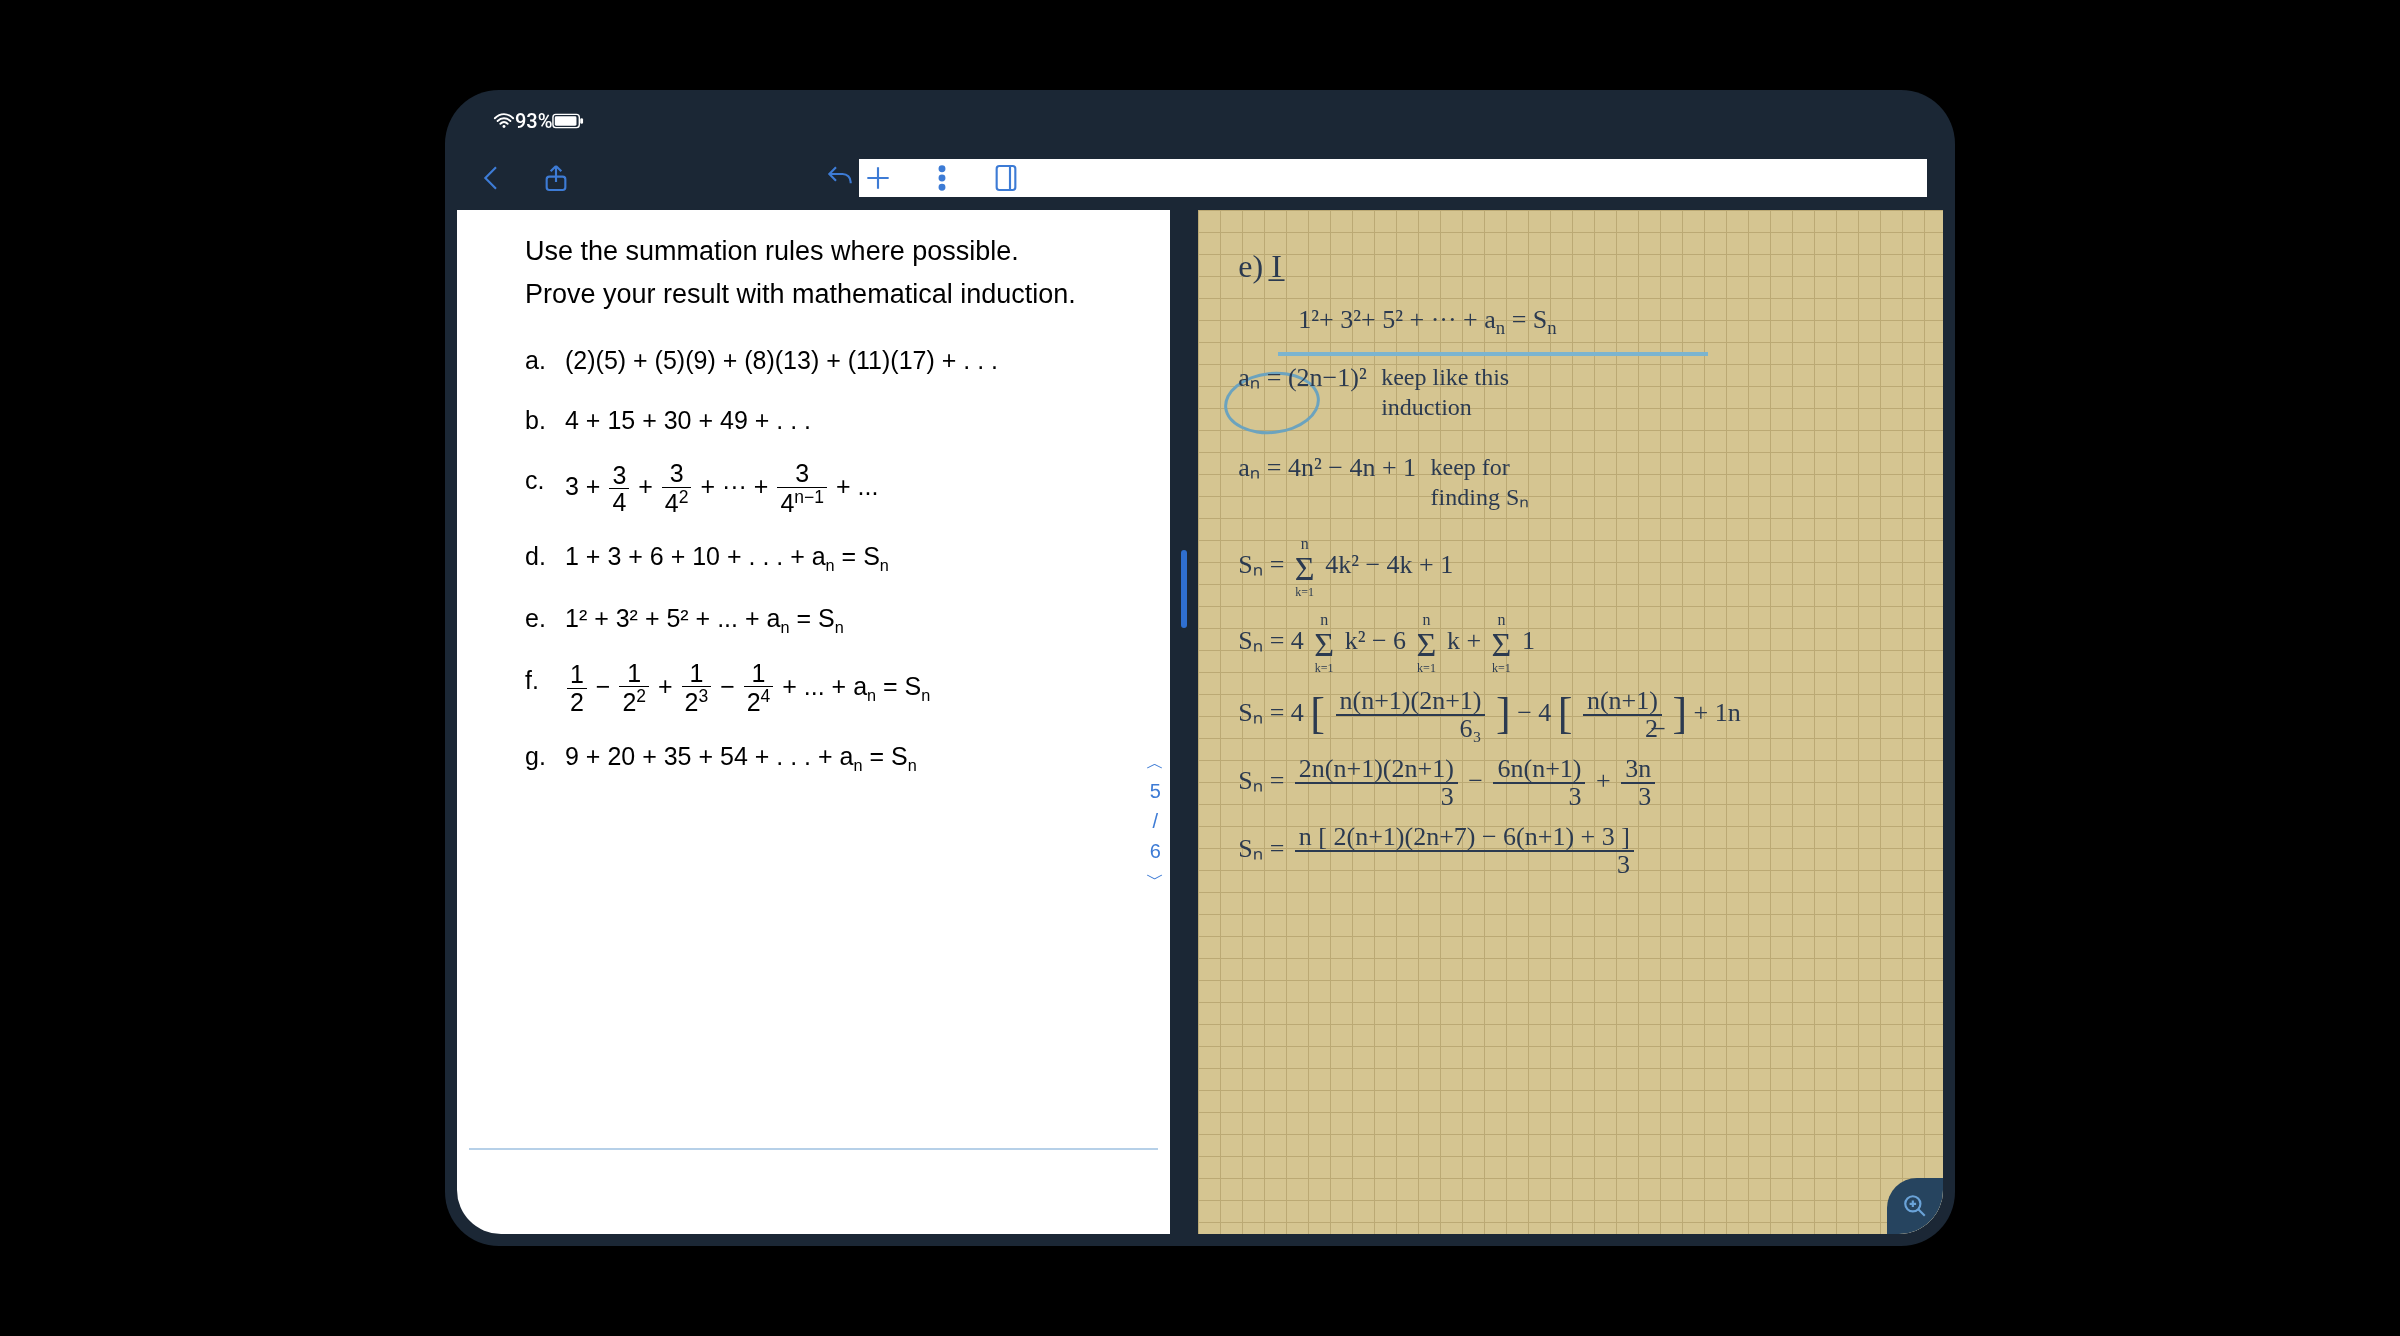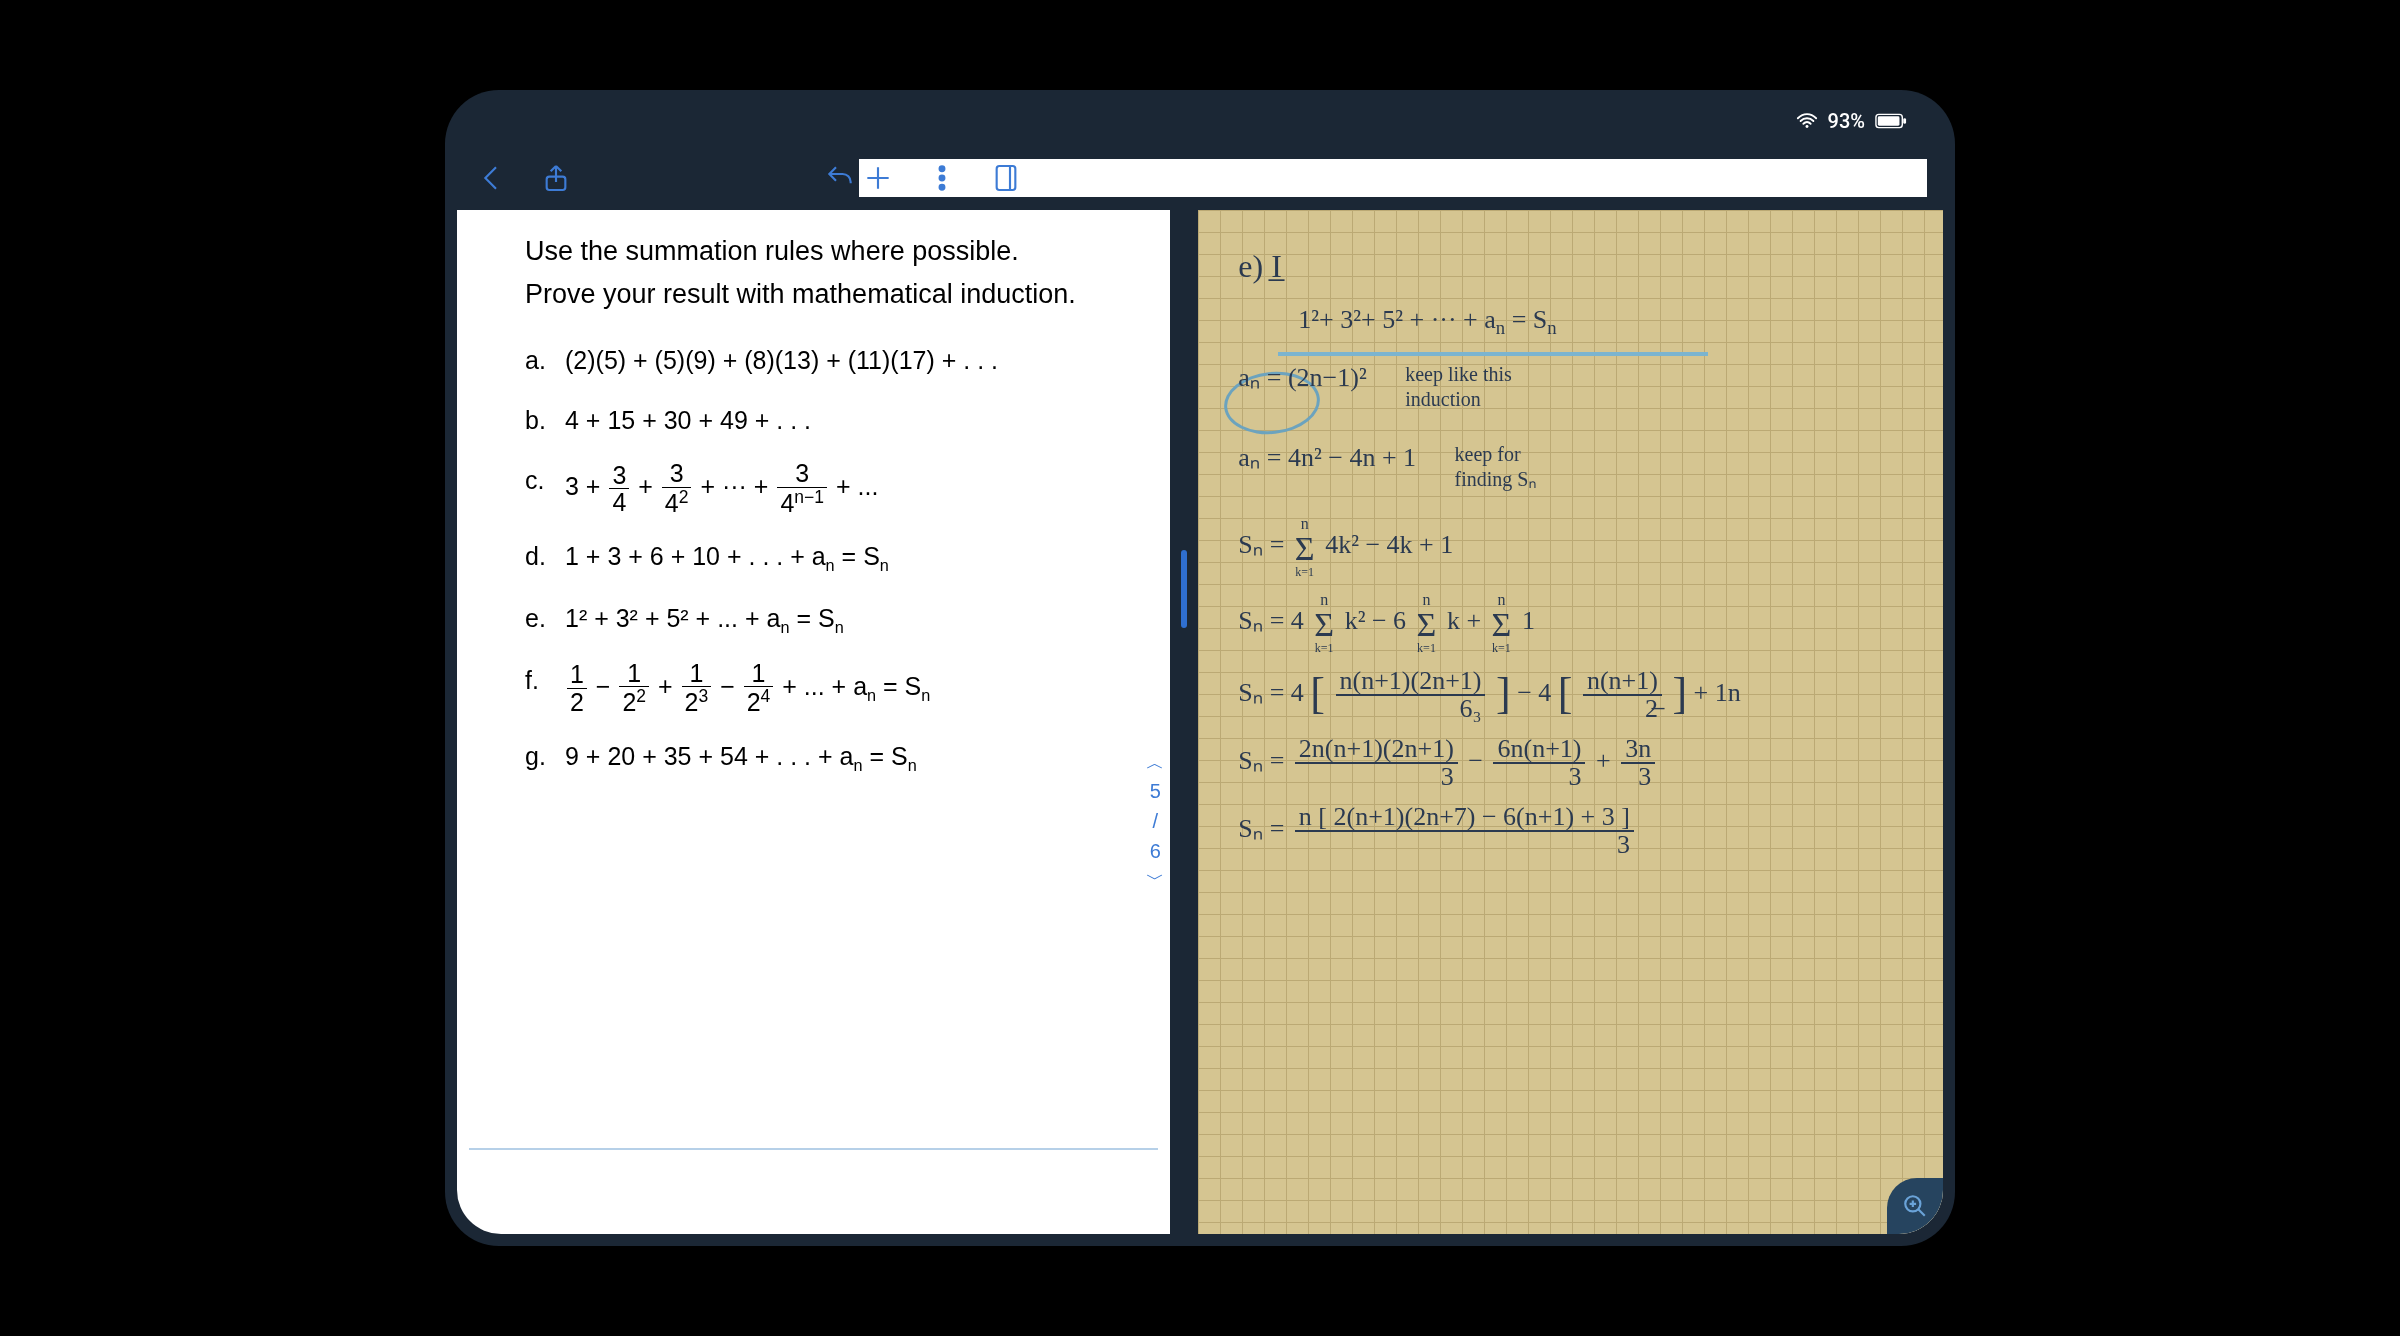--- a/index.html
+++ b/index.html
@@ -1,19 +1,19 @@
 <!DOCTYPE html>
 <html><head>
 <meta charset="utf-8">
 <style>
   html,body{margin:0;padding:0;background:#000;width:2400px;height:1336px;font-family:-apple-system,BlinkMacSystemFont,"Segoe UI",Roboto,Helvetica,Arial,sans-serif;overflow:hidden}
   .stage{width:2400px;height:1336px;display:flex;align-items:center;justify-content:center}
   .device{width:1510px;height:1156px;border-radius:54px;background:#1b2735;box-shadow:0 60px 120px 20px rgba(0,0,0,.7),0 0 0 10px #000;position:relative;overflow:hidden}
   
-  .statusbar{position:absolute;top:18px;right:48px;left:48px;height:26px;color:#fff;font-size:20px;display:flex;justify-content:flex-end;align-items:center;gap:10px;font-weight:500}
+  .statusbar{position:absolute;top:18px;right:48px;left:48px;height:26px;color:#fff;font-size:20px;display:flex;align-items:center;font-weight:500}
   .statusbar svg{display:block}
   
   .toolbar{position:absolute;top:58px;left:0;right:0;height:60px;display:flex;align-items:center;padding:0 28px;color:#3d7bd5}
   .tgrp{display:flex;align-items:center;gap:26px}
   .tgrp.center{position:absolute;left:50%;transform:translateX(-50%)}
   .tgrp.mic{position:absolute;left:61.5%}
   .tgrp.right{margin-left:auto}
   .toolbar .ibtn{width:38px;height:38px;display:flex;align-items:center;justify-content:center;cursor:pointer}
   .toolbar .ibtn svg{width:32px;height:32px;stroke:#3d7bd5;fill:none;stroke-width:1.6}
   .toolbar .undo{margin-left:220px}
@@ -37,21 +37,21 @@
   .frac .bar{height:0;border-top:1.6px solid #000;align-self:stretch}
   
   .right .grid{position:absolute;inset:0;
     background-color:#d5c591;
     background-image:
       linear-gradient(#bba974 1px,transparent 1px),
       linear-gradient(90deg,#bba974 1px,transparent 1px);
     background-size:22px 22px}
   .right .hw{position:absolute;inset:0;padding:30px 34px 30px 40px;font-size:26px;line-height:1.25}
   .right .hw .ln{margin:6px 0;white-space:nowrap}
-  .right .hw .smallnote{display:inline-block;font-size:20px;margin-left:32px;vertical-align:top}
+  .right .hw .smallnote{display:inline-block;font-size:24px;margin-left:8px;vertical-align:top}
   .right .hw sub{font-size:.72em}
   .right .circle{position:absolute;left:26px;top:162px;width:90px;height:56px;border:3px solid #6ca3be;border-radius:50%;transform:rotate(-6deg)}
   .right .underline{position:absolute;left:80px;top:142px;width:430px;height:0;border-top:4px solid #7bb4cf}
   .right .sigma{display:inline-block;vertical-align:middle;margin:0 4px;text-align:center;line-height:1}
   .right .sigma .up{font-size:16px;display:block}
   .right .sigma .sym{font-size:34px;display:block;font-family:serif}
   .right .sigma .lo{font-size:12px;display:block}
   .right .hfrac{display:inline-flex;flex-direction:column;align-items:flex-end;vertical-align:middle;margin:0 4px}
   .right .hfrac .num,.right .hfrac .den{line-height:1;padding:0 4px}
   .right .hfrac .bar{border-top:2px solid #2b3a50;align-self:stretch;height:0}

